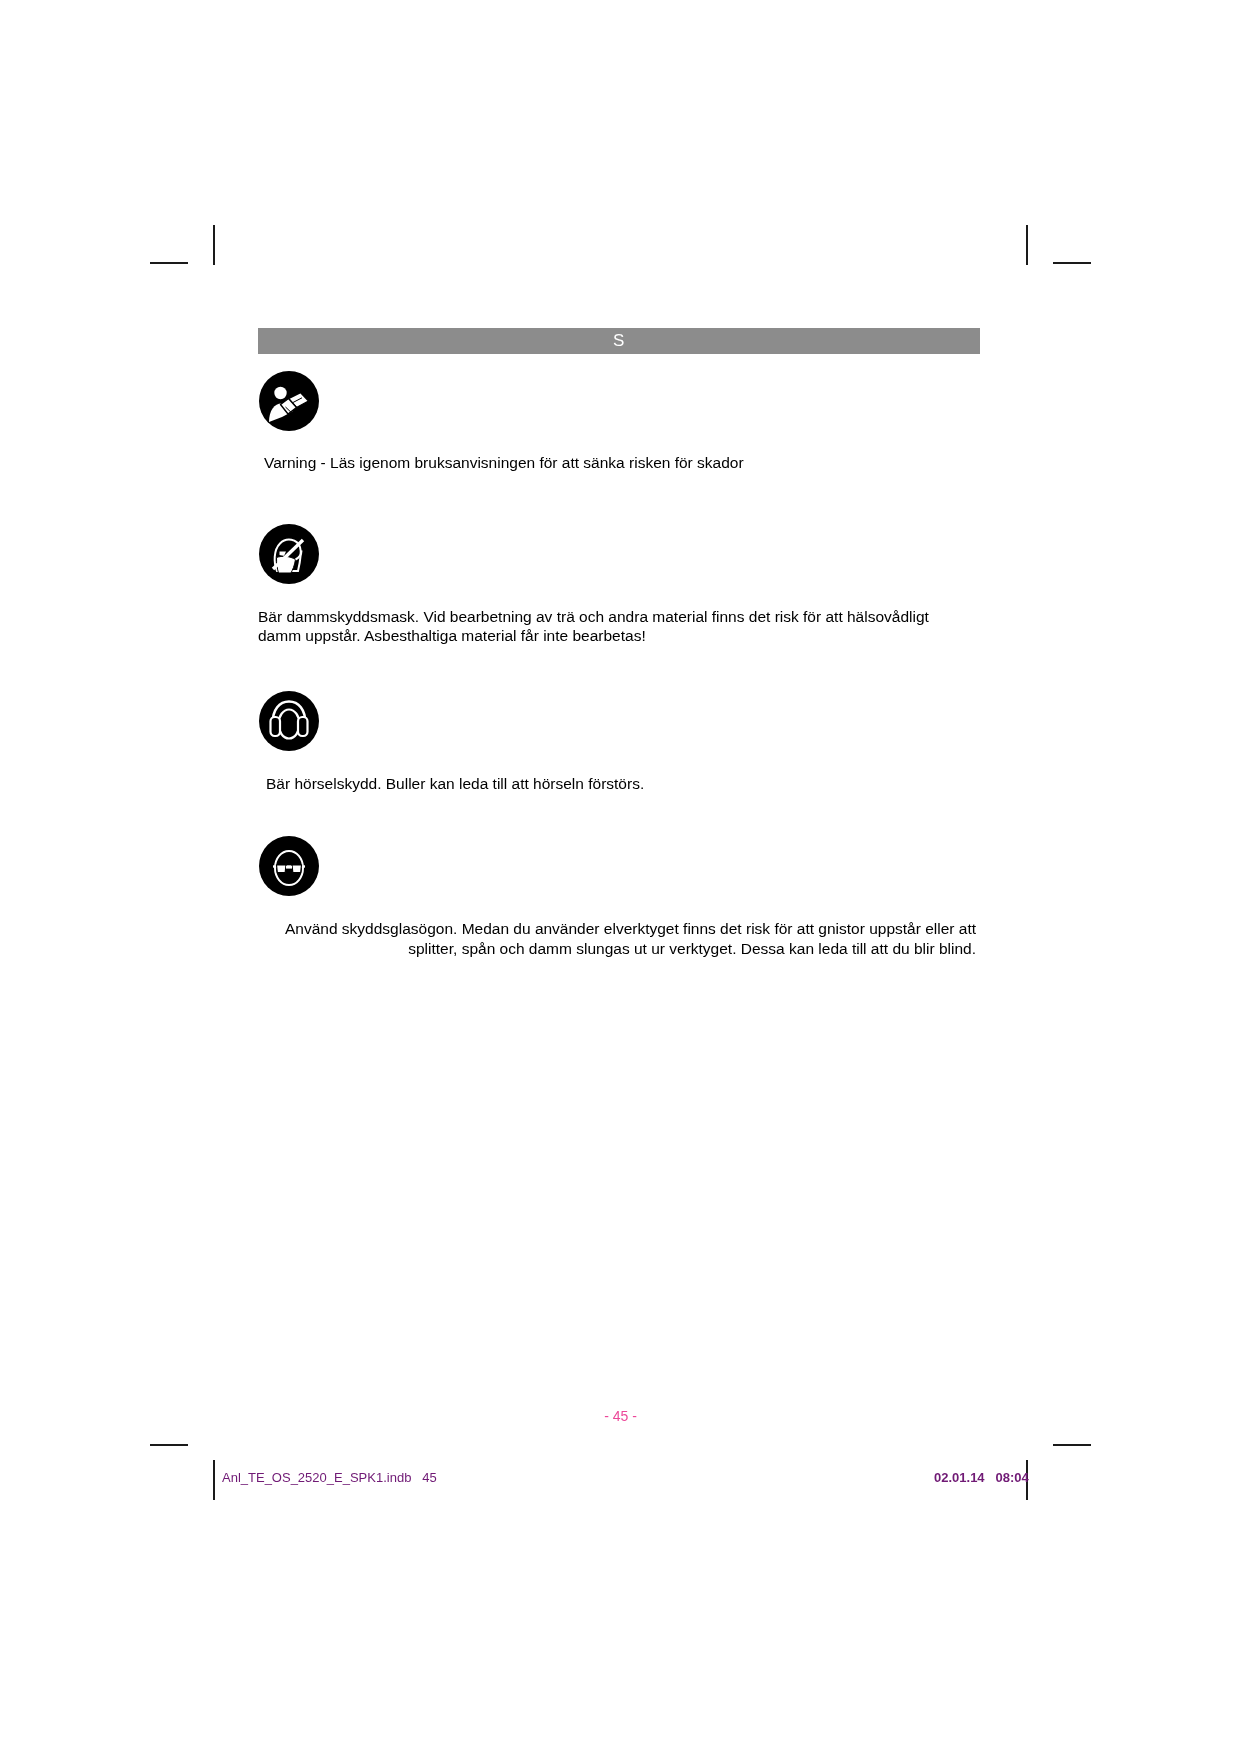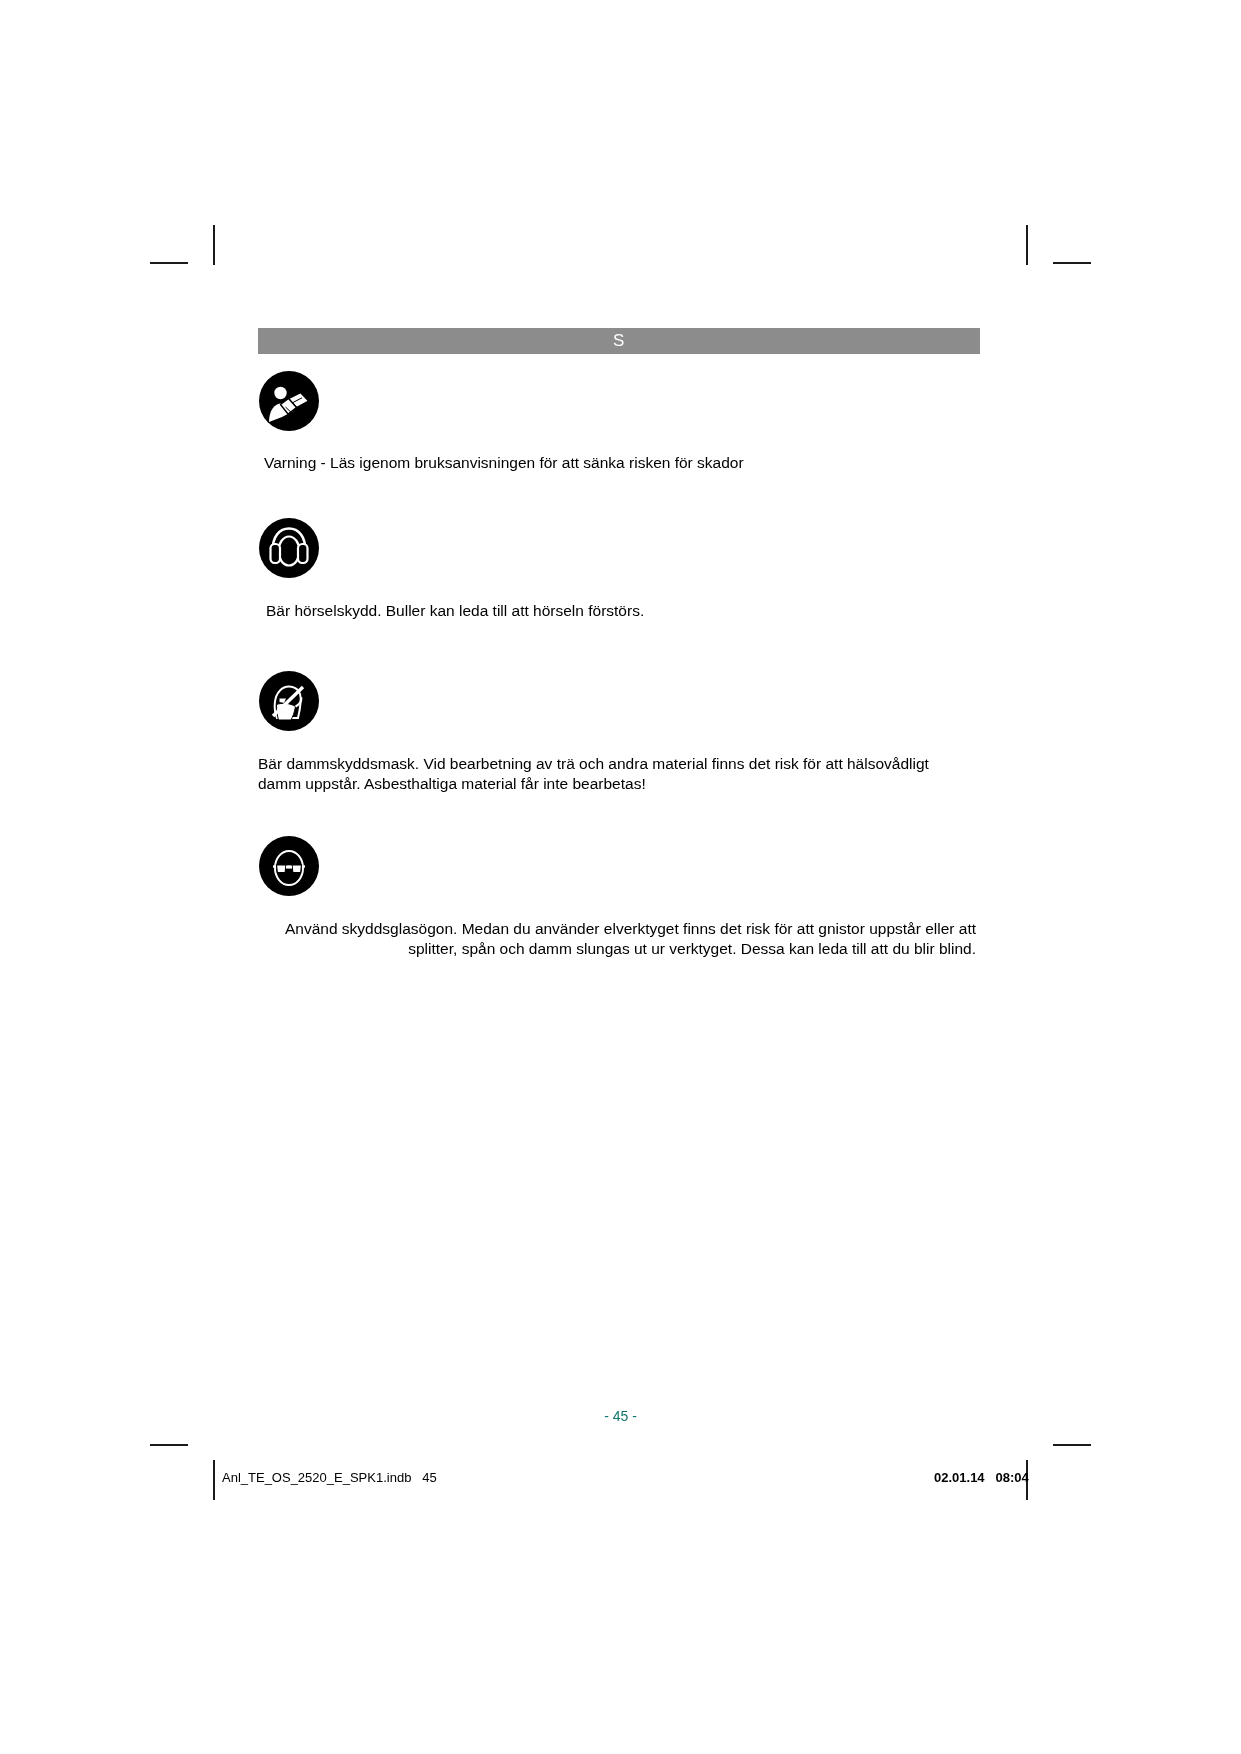--- a/index.html
+++ b/index.html
@@ -76,32 +76,32 @@
   .picto-text b { font-weight: normal; }
 
   
   .page-number {
     position: absolute;
     left: 0;
     top: 1408px;
     width: 1241px;
     text-align: center;
     font-size: 14px;
-    color: #0f766e;
+    color: #ec4899;
   }
 
   
   .print-footer {
     position: absolute;
     left: 0;
     top: 1470px;
     width: 1085px;
     height: 20px;
     font-size: 13px;
-    color: #000000;
+    color: #701a75;
   }
   .pf-file {
     position: absolute;
     left: 222px;
     top: 0;
     white-space: pre;
   }
   .pf-date {
     position: absolute;
     left: 934px;
@@ -139,56 +139,56 @@
         <path d="M30.5 28.5 L38.5 37.5 L30 44 L22.5 34.5 Z" fill="#ffffff" stroke="#000000" stroke-width="1.4" stroke-linejoin="round"></path>
         <path d="M34.8 32.6 L44 27.8" stroke="#000000" stroke-width="1" fill="none"></path>
         <path d="M27.5 37 L33.8 43" stroke="#000000" stroke-width="1" fill="none"></path>
       </svg>
     </div>
     <div class="picto-text t1">
       <b>Varning</b><span> - Läs igenom bruksanvisningen för att sänka risken för skador</span>
     </div>
   </div>
 
+  <div class="picto-block gap-3">
+    <div class="picto-icon">
+      <svg width="62" height="62" viewBox="0 0 62 62" aria-hidden="true">
+        <circle cx="31" cy="31" r="30" fill="#000000"></circle>
+
+        <path d="M19 48 C15.5 40 15.5 27 22 20.5 C28.5 14 39 16 42 24 C44 29.5 42.5 37 40 48 Z" fill="#000000" stroke="#ffffff" stroke-width="2"></path>
+
+        <path d="M21.5 28.5 L28 28.5 L26 33 L21.5 32 Z" fill="#ffffff"></path>
+
+        <path d="M18.5 34.5 C24 32.5 32 33 37.5 36.5 C36.5 43 34.5 47 33 50 L20.5 50 C19 45 18.5 40 18.5 34.5 Z" fill="#ffffff" stroke="#000000" stroke-width="1"></path>
+
+        <path d="M37.5 36.5 C41.5 34.5 43.5 31 43.5 27.5" fill="none" stroke="#ffffff" stroke-width="2"></path>
+
+        <path d="M15 46 L45 17" stroke="#ffffff" stroke-width="3.4" fill="none"></path>
+      </svg>
+    </div>
+    <div class="picto-text t3">
+      <b>Bär dammskyddsmask.</b><span> Vid bearbetning av trä och andra material finns det risk för att hälsovådligt damm uppstår. Asbesthaltiga material får inte bearbetas!</span>
+    </div>
+  </div>
+
   <div class="picto-block gap-2">
     <div class="picto-icon">
       <svg width="62" height="62" viewBox="0 0 62 62" aria-hidden="true">
         <circle cx="31" cy="31" r="30" fill="#000000"></circle>
 
         <path d="M14.5 34 C14.5 19.5 21.5 11.5 31 11.5 C40.5 11.5 47.5 19.5 47.5 34" fill="none" stroke="#ffffff" stroke-width="2.6"></path>
 
         <ellipse cx="31" cy="34" rx="10.5" ry="14.5" fill="#000000" stroke="#ffffff" stroke-width="2.2"></ellipse>
 
         <rect x="12.5" y="27" width="9.5" height="19" rx="4.2" fill="#000000" stroke="#ffffff" stroke-width="2.2"></rect>
         <rect x="40" y="27" width="9.5" height="19" rx="4.2" fill="#000000" stroke="#ffffff" stroke-width="2.2"></rect>
       </svg>
     </div>
     <div class="picto-text t2">
       <b>Bär hörselskydd.</b><span> Buller kan leda till att hörseln förstörs.</span>
-    </div>
-  </div>
-
-  <div class="picto-block gap-3">
-    <div class="picto-icon">
-      <svg width="62" height="62" viewBox="0 0 62 62" aria-hidden="true">
-        <circle cx="31" cy="31" r="30" fill="#000000"></circle>
-
-        <path d="M19 48 C15.5 40 15.5 27 22 20.5 C28.5 14 39 16 42 24 C44 29.5 42.5 37 40 48 Z" fill="#000000" stroke="#ffffff" stroke-width="2"></path>
-
-        <path d="M21.5 28.5 L28 28.5 L26 33 L21.5 32 Z" fill="#ffffff"></path>
-
-        <path d="M18.5 34.5 C24 32.5 32 33 37.5 36.5 C36.5 43 34.5 47 33 50 L20.5 50 C19 45 18.5 40 18.5 34.5 Z" fill="#ffffff" stroke="#000000" stroke-width="1"></path>
-
-        <path d="M37.5 36.5 C41.5 34.5 43.5 31 43.5 27.5" fill="none" stroke="#ffffff" stroke-width="2"></path>
-
-        <path d="M15 46 L45 17" stroke="#ffffff" stroke-width="3.4" fill="none"></path>
-      </svg>
-    </div>
-    <div class="picto-text t3">
-      <b>Bär dammskyddsmask.</b><span> Vid bearbetning av trä och andra material finns det risk för att hälsovådligt damm uppstår. Asbesthaltiga material får inte bearbetas!</span>
     </div>
   </div>
 
   <div class="picto-block gap-4">
     <div class="picto-icon">
       <svg width="62" height="62" viewBox="0 0 62 62" aria-hidden="true">
         <circle cx="31" cy="31" r="30" fill="#000000"></circle>
 
         <ellipse cx="31" cy="33" rx="14" ry="17" fill="#000000" stroke="#ffffff" stroke-width="2"></ellipse>
 

